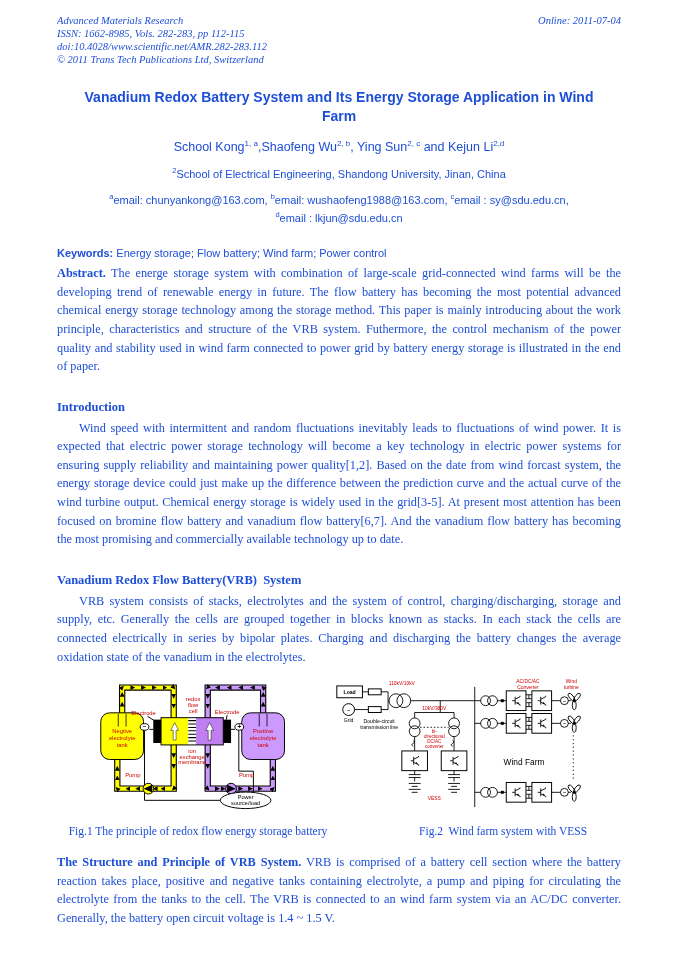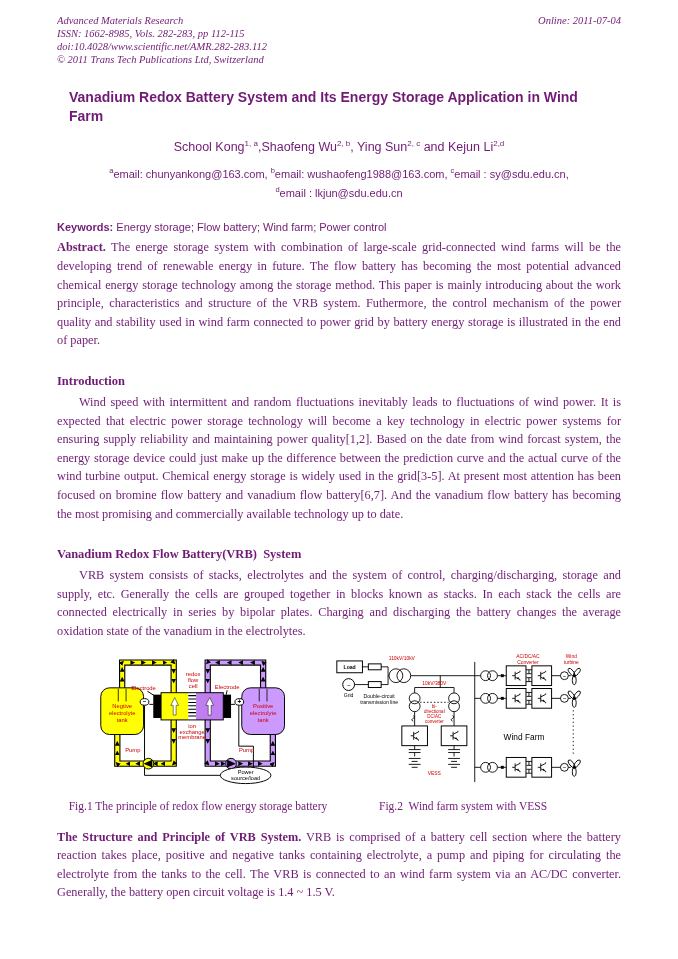--- a/index.html
+++ b/index.html
@@ -1,46 +1,46 @@
 <!DOCTYPE html>
 <html style="--labelRed: #cc0000; --pipeYellow: #ffff00; --pipePurple: #cc99ff; --cellPurple: #c07ff0; --pageBg: #ffffff;"><head>
 <meta charset="utf-8">
 <style>
   html,body{margin:0;padding:0;background:#e8e8e8;}
   .page{
     width:678px;height:959px;background:var(--pageBg,#fff);margin:0 auto;
     box-sizing:border-box;padding:14px 57px 0 57px;position:relative;
-    font-family:"Liberation Serif",serif;color:#701a75;overflow:hidden;
+    font-family:"Liberation Serif",serif;color:#1d4ed8;overflow:hidden;
   }
   
   .hdr{overflow:hidden;font-style:italic;font-size:10.5px;line-height:13px;}
   .hdr-left{float:left;}
   .hdr-right{float:right;}
   
-  .title{margin:22px auto 0;width:540px;text-align:left;
+  .title{margin:22px auto 0;width:540px;text-align:center;
     font-family:"Liberation Sans",sans-serif;font-weight:bold;font-size:14px;line-height:19px;}
   .authors{margin-top:13px;text-align:center;font-family:"Liberation Sans",sans-serif;font-size:12.5px;}
   .authors sup{font-size:8px;}
   .affil{margin-top:12px;text-align:center;font-family:"Liberation Sans",sans-serif;font-size:11px;}
   .affil sup,.emails sup{font-size:7.5px;}
   .emails{margin-top:9px;text-align:center;font-family:"Liberation Sans",sans-serif;font-size:11px;line-height:15px;}
   .keywords{margin-top:21px;font-family:"Liberation Sans",sans-serif;font-size:11px;}
   .keywords b{font-weight:bold;}
   
   .para{margin:0;font-size:12.3px;line-height:18.6px;text-align:justify;}
   .abstract{margin-top:5px;}
   .indent{text-indent:22px;}
   h2{font-size:12.5px;font-weight:bold;margin:24px 0 0 0;font-family:"Liberation Serif",serif;}
   .after-h{margin-top:4px;}
   .last{margin-top:12px;}
   
   .figrow{display:flex;align-items:flex-start;margin:6px 0 0 36px;gap:4px;}
   .captions{position:relative;height:16px;margin-top:3px;font-size:11.5px;}
   .cap1{position:absolute;left:0;width:50%;text-align:center;}
-  .cap2{position:absolute;left:50%;width:44%;text-align:center;}
+  .cap2{position:absolute;left:50%;width:44%;text-align:right;}
   
   svg text{font-family:"Liberation Sans",sans-serif;}
   .st-y{stroke:var(--pipeYellow);}
   .st-p{stroke:var(--pipePurple);}
   .f-y{fill:var(--pipeYellow);}
   .f-p{fill:var(--pipePurple);}
   .f-p2{fill:var(--cellPurple);}
   .arrows{fill:none;stroke:#000;stroke-width:0.01;marker-mid:url(#arr);}
   .t-red{fill:var(--labelRed);font-size:6px;text-anchor:middle;}
   .t-blk{fill:#000;font-size:5.8px;text-anchor:middle;}
@@ -69,20 +69,21 @@
     </div>
     <div class="hdr-right">Online: 2011-07-04</div>
   </div>
 
   <div class="title">Vanadium Redox Battery System and Its Energy Storage Application in Wind Farm</div>
 
   <div class="authors">
     <span>School Kong</span><sup>1, a</sup><span>,</span><span>Shaofeng Wu</span><sup>2, b</sup><span>, </span><span>Ying Sun</span><sup>2, c</sup><span> and </span><span>Kejun Li</span><sup>2,d</sup>
   </div>
 
+  <div class="affil"><sup>2</sup><span>School of Electrical Engineering, Shandong University, Jinan, China</span></div>
 
   <div class="emails">
     <sup>a</sup><span>email: chunyankong@163.com, </span><sup>b</sup><span>email: wushaofeng1988@163.com, </span><sup>c</sup><span>email : sy@sdu.edu.cn,</span><br>
     <sup>d</sup><span>email : lkjun@sdu.edu.cn</span>
   </div>
 
   <div class="keywords">
     <b>Keywords:</b>
     <span>Energy storage; Flow battery; Wind farm; Power control</span>
   </div>

